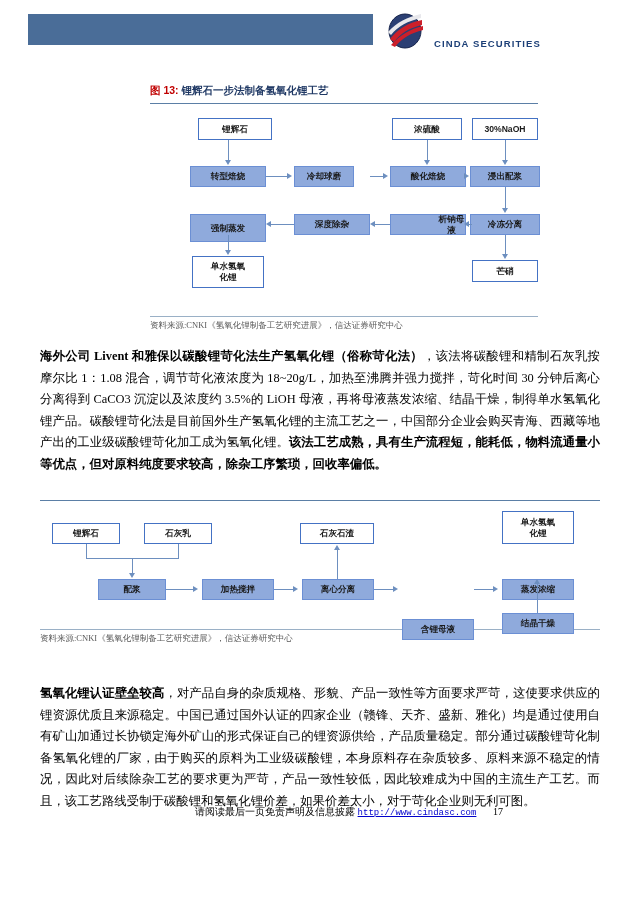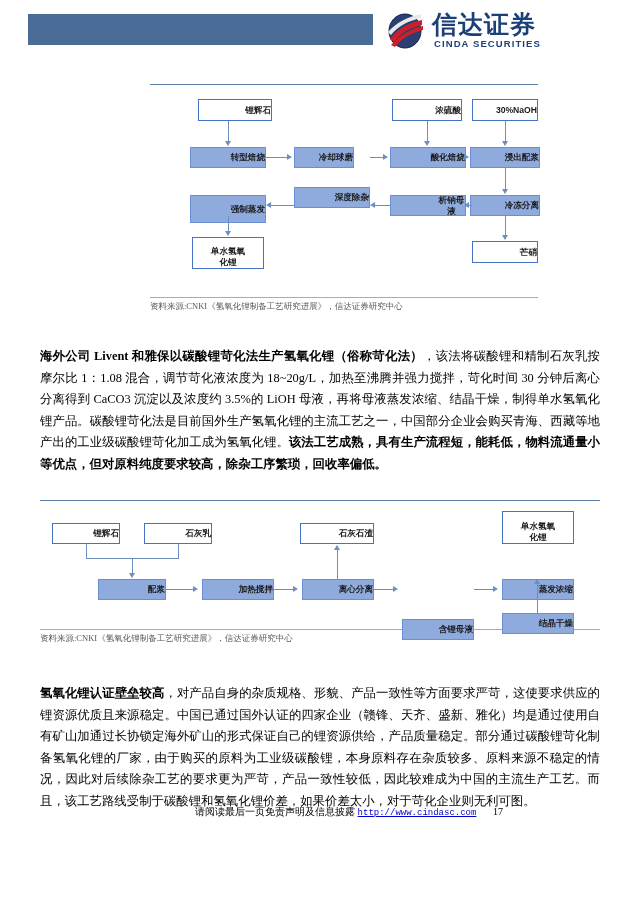--- a/index.html
+++ b/index.html
@@ -35,21 +35,21 @@
   .fig-body{position:relative;}
   .fig-src{
     border-top:1px solid #9ab0c6;
     font-size:8.5px;color:#595959;padding-top:3px;
     font-family:"Liberation Serif","DejaVu Serif",serif;
   }
 
   
   .node{
     position:absolute;box-sizing:border-box;
-    display:flex;align-items:center;justify-content:flex-end;
+    display:flex;align-items:center;justify-content:center;
     text-align:center;
     font-family:"Liberation Sans","DejaVu Sans",sans-serif;
     font-size:8.6px;font-weight:bold;color:#1a1a1a;
     line-height:11px;
     border:1px solid #4472c4;
   }
   .node.fill{background:#8faadc;border-color:#6b8fd4;}
   .node.plain{background:#ffffff;}
   .hline{position:absolute;height:1px;background:#6d8fbf;}
   .vline{position:absolute;width:1px;background:#6d8fbf;}
@@ -93,26 +93,29 @@
 <div class="header">
   <div class="header-bar"></div>
   <div class="logo-wrap">
     <svg class="logo-mark" viewBox="0 0 40 38">
       <ellipse cx="20" cy="19" rx="16" ry="17" fill="#2b3f73"></ellipse>
       <ellipse cx="20" cy="19" rx="16" ry="17" fill="none" stroke="#14224a" stroke-width="1"></ellipse>
       <path d="M5 27 C13 17, 22 11, 37 8 L37 13 C24 16, 16 21, 9 30 Z" fill="#cc1f2a"></path>
       <path d="M3 20 C12 10, 22 5, 36 2 L36 6 C23 9, 13 14, 6 23 Z" fill="#e8e8ec"></path>
       <path d="M6 33 C15 23, 25 17, 38 14 L38 18 C26 21, 17 26, 10 35 Z" fill="#cc1f2a"></path>
     </svg>
-    <div class="logo-cn">信达证券</div>
     <div class="logo-en">CINDA SECURITIES</div>
   </div>
 </div>
 
 <div class="fig" style="top:84px;">
+  <div class="fig-title">
+    <span class="num">图 13:</span>
+    <span>锂辉石一步法制备氢氧化锂工艺</span>
+  </div>
   <div class="fig-rule"></div>
 
   <div class="fig-body" style="height:212px;">
 
     <div class="node plain" style="left:48px;top:14px;width:74px;height:22px;">
       <span>锂辉石</span>
       </div>
     <div class="node plain" style="left:242px;top:14px;width:70px;height:22px;">
       <span>浓硫酸</span>
       </div>
@@ -129,21 +132,21 @@
     <div class="node fill" style="left:240px;top:62px;width:76px;height:21px;">
       <span>酸化焙烧</span>
       </div>
     <div class="node fill" style="left:320px;top:62px;width:70px;height:21px;">
       <span>浸出配浆</span>
       </div>
 
     <div class="node fill" style="left:40px;top:110px;width:76px;height:28px;">
       <span>强制蒸发</span>
       </div>
-    <div class="node fill" style="left:144px;top:102px;width:76px;height:21px;">
+    <div class="node fill" style="left:144px;top:110px;width:76px;height:21px;">
       <span>深度除杂</span>
       </div>
     <div class="node fill" style="left:240px;top:110px;width:76px;height:21px;padding-left:47px;">
       <span>析钠母液</span>
       </div>
     <div class="node fill" style="left:320px;top:110px;width:70px;height:21px;">
       <span>冷冻分离</span>
       </div>
 
     <div class="node plain" style="left:42px;top:152px;width:72px;height:32px;flex-direction:column;">

